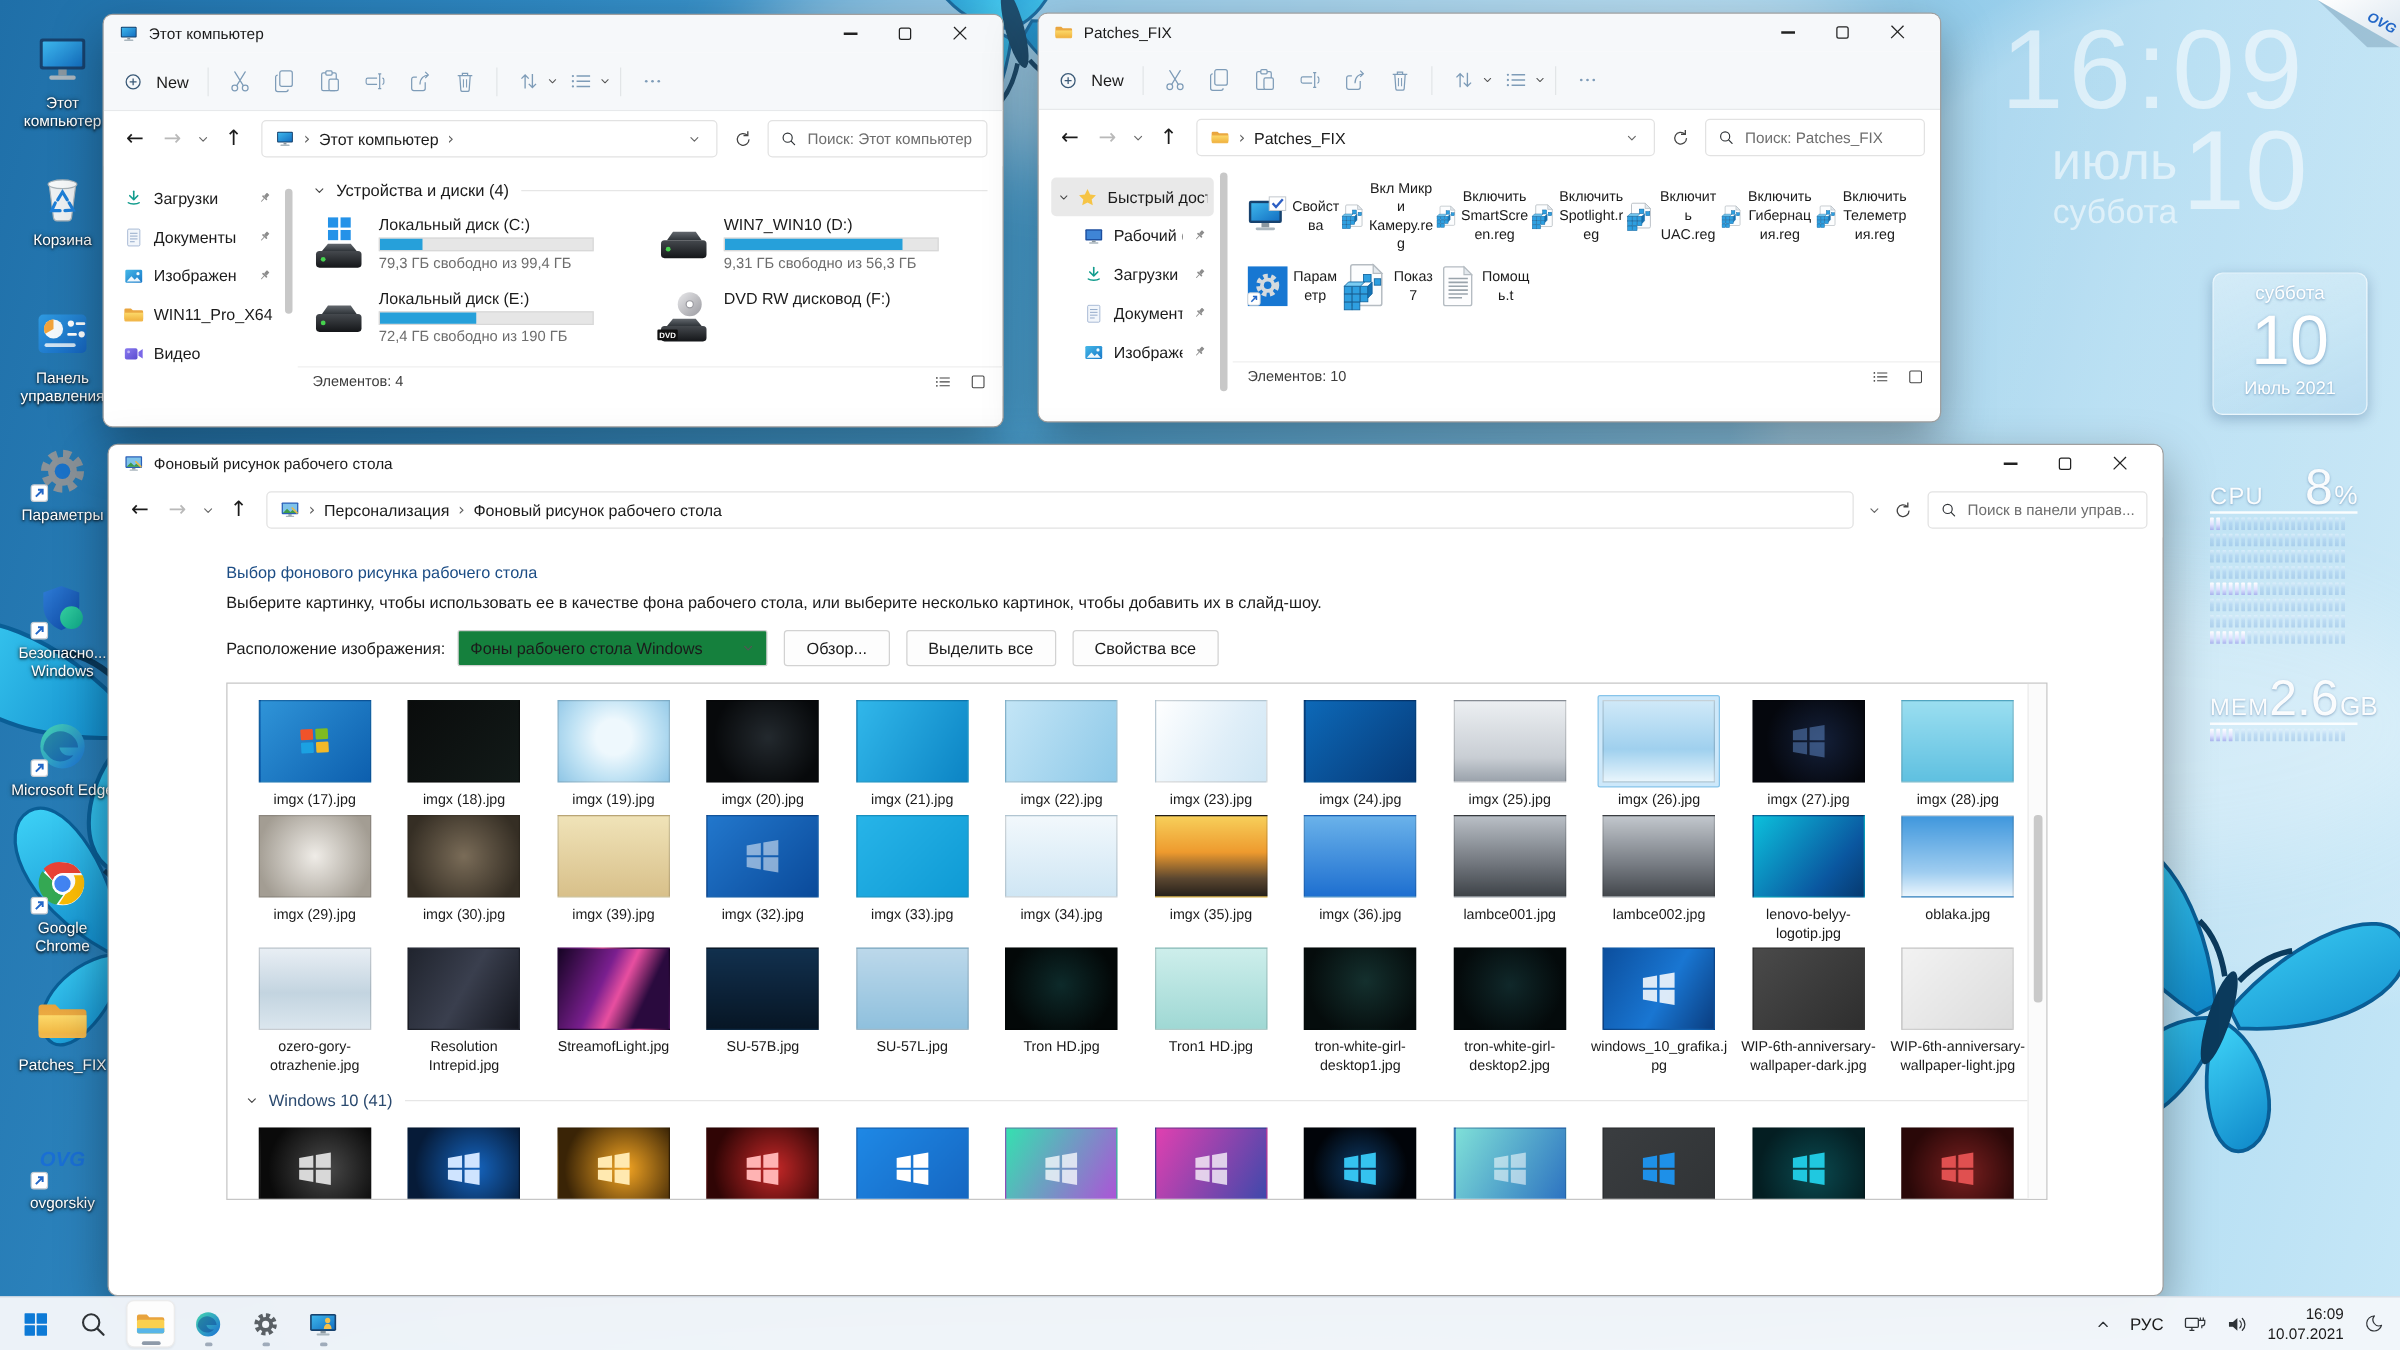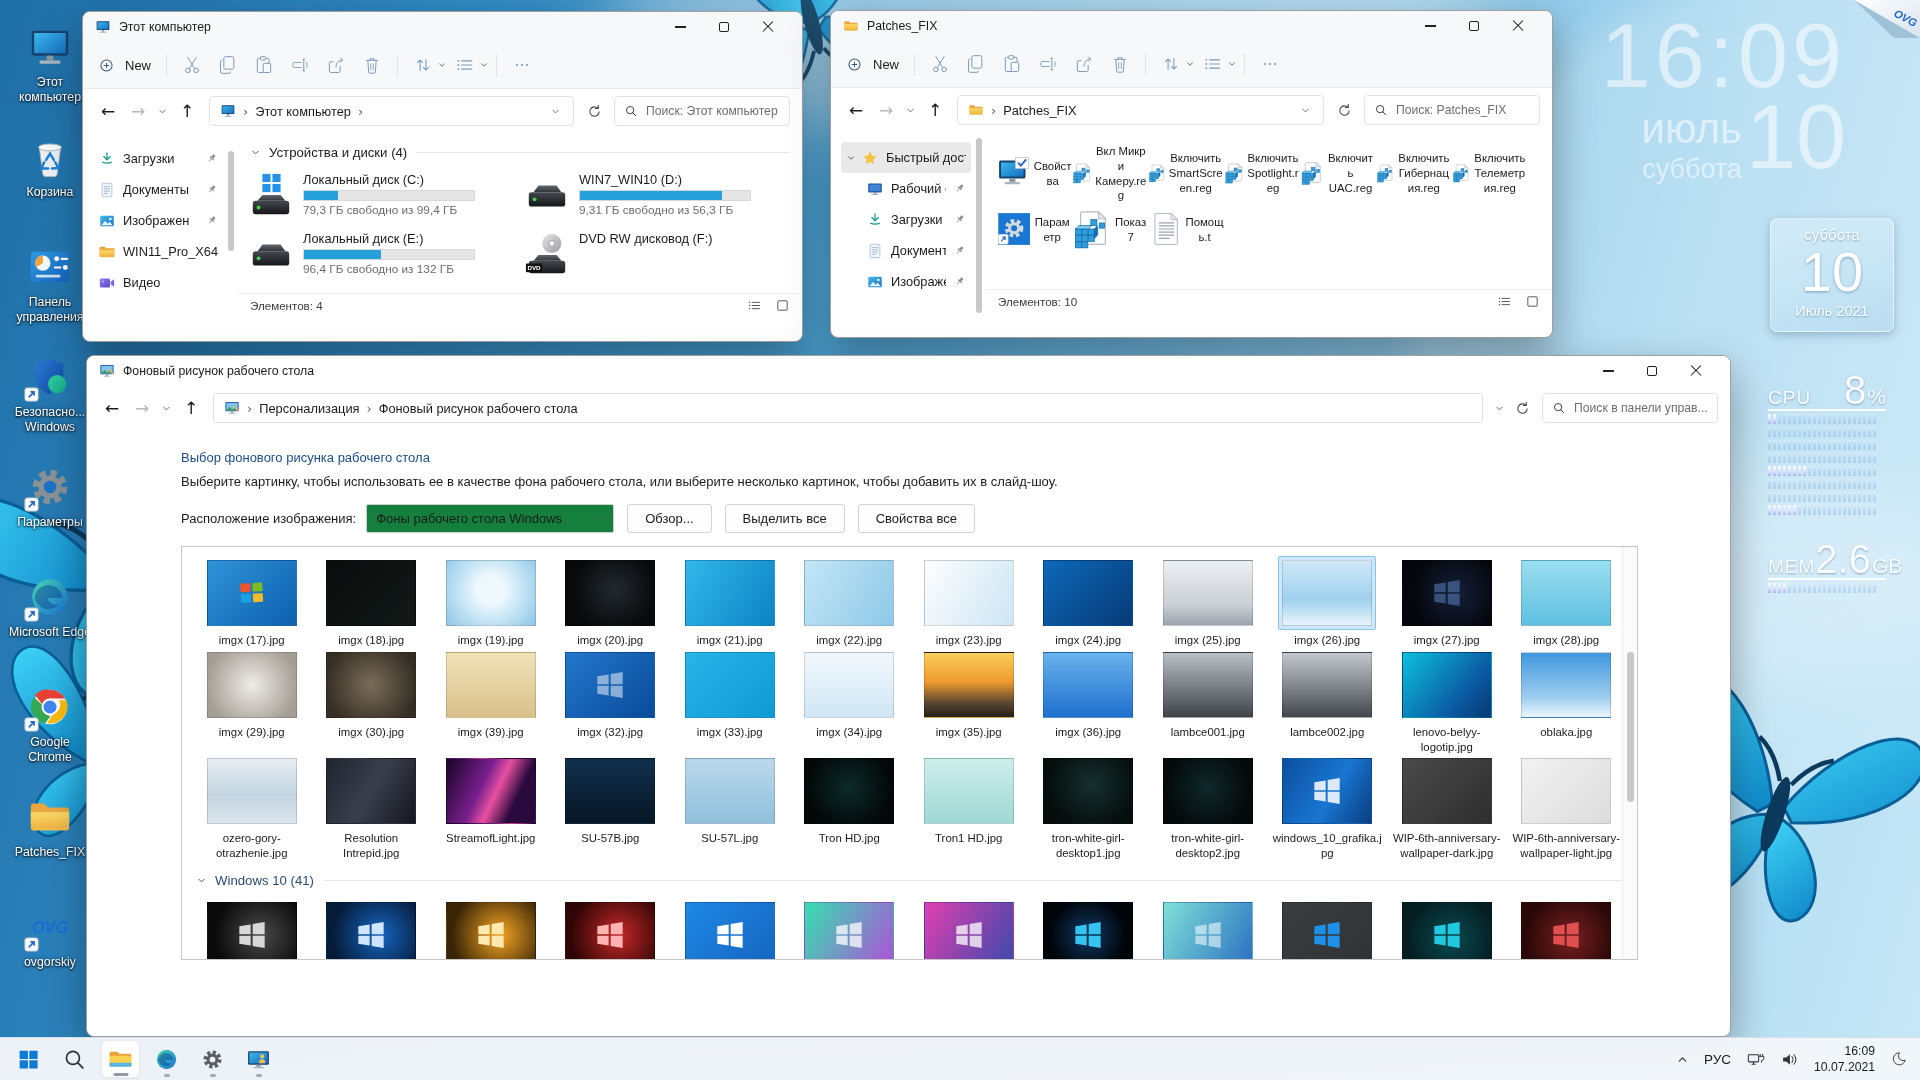--- a/index.html
+++ b/index.html
@@ -817,42 +817,42 @@
         </span>
 
       </div>
       <div class="dic-label">Панель управления</div>
     </div>
 
     <div class="dicon">
       <div class="dic-wrap">
         <span style="display:block;width:100%;height:100%">
           <svg class="svgi" viewBox="0 0 48 48">
-            <use href="#i-security"></use>
+            <use href="#i-gear"></use>
           </svg>
         </span>
         <svg class="dic-badge" viewBox="0 0 16 16">
           <use href="#i-shortcut"></use>
         </svg>
       </div>
-      <div class="dic-label">Безопасно... Windows</div>
+      <div class="dic-label">Параметры</div>
     </div>
 
     <div class="dicon">
       <div class="dic-wrap">
         <span style="display:block;width:100%;height:100%">
           <svg class="svgi" viewBox="0 0 48 48">
-            <use href="#i-gear"></use>
+            <use href="#i-security"></use>
           </svg>
         </span>
         <svg class="dic-badge" viewBox="0 0 16 16">
           <use href="#i-shortcut"></use>
         </svg>
       </div>
-      <div class="dic-label">Параметры</div>
+      <div class="dic-label">Безопасно... Windows</div>
     </div>
 
     <div class="dicon">
       <div class="dic-wrap">
         <span style="display:block;width:100%;height:100%">
           <svg class="svgi" viewBox="0 0 48 48">
             <use href="#i-edge"></use>
           </svg>
         </span>
         <svg class="dic-badge" viewBox="0 0 16 16">
@@ -1099,21 +1099,21 @@
             <span class="drv-ic">
               <svg class="svgi" viewBox="0 0 48 48">
                 <use href="#i-drive"></use>
               </svg>
             </span>
             <div class="drv-info">
               <div class="drv-name">Локальный диск (E:)</div>
               <div class="drv-bar">
                 <div class="drv-fill" style="width: 45%;"></div>
               </div>
-              <div class="drv-sub">96,4 ГБ свободно из 132 ГБ</div>
+              <div class="drv-sub">72,4 ГБ свободно из 190 ГБ</div>
             </div>
           </div>
 
           <div class="drive">
             <span class="drv-ic">
               <svg class="svgi" viewBox="0 0 48 48">
                 <use href="#i-dvd"></use>
               </svg>
             </span>
             <div class="drv-info">

